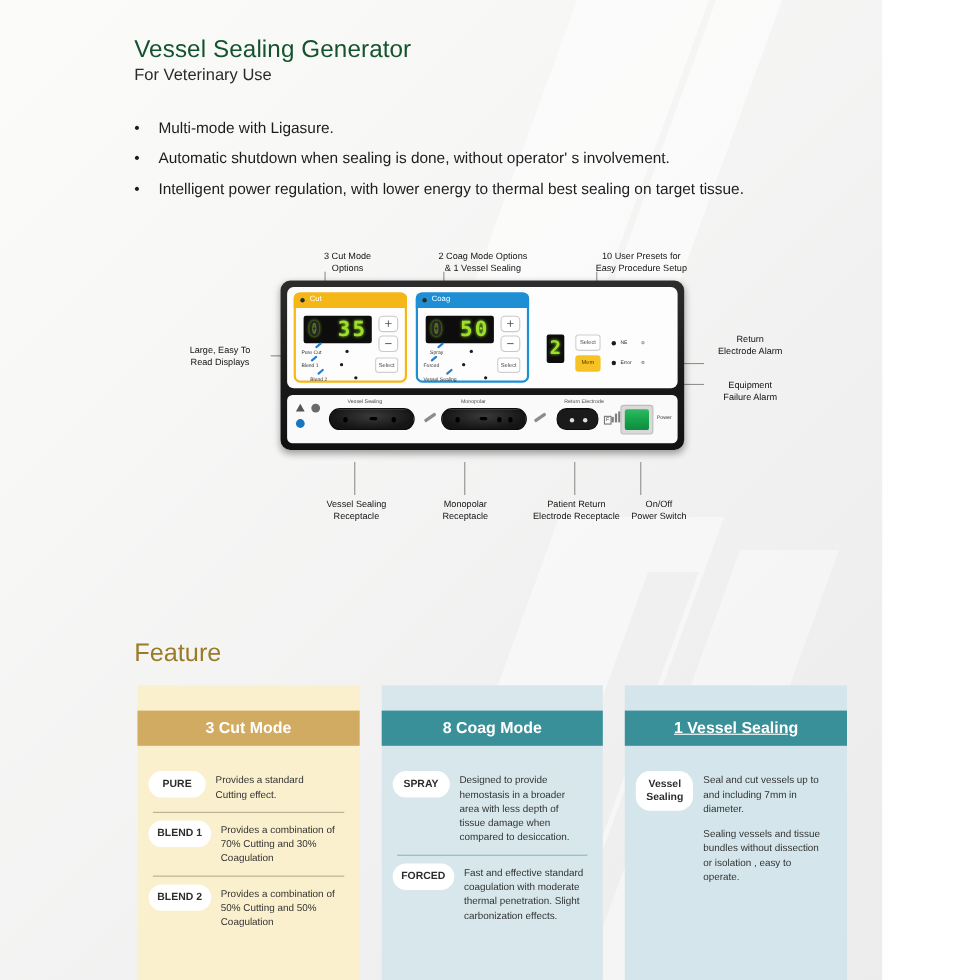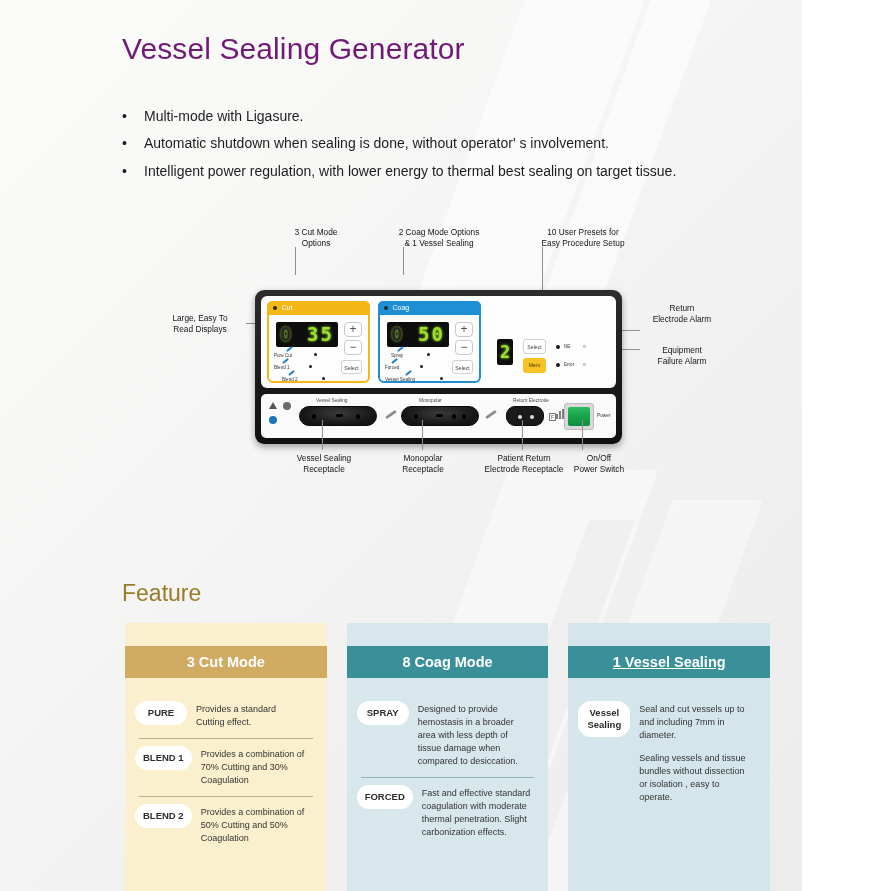--- a/index.html
+++ b/index.html
@@ -38,23 +38,23 @@
   .wm3 { left: 430px; top: 470px; width: 150px; height: 430px;
          background: rgba(255,255,255,0.45); }
   .wm4 { left: 600px; top: 500px; width: 90px;  height: 400px;
          background: rgba(255,255,255,0.40); }
   .wm5 { left: 520px; top: 520px; width: 46px;  height: 380px;
          background: rgba(238,238,238,0.8); }
 
   
   .hdr { position: absolute; left: 122px; top: 32px; }
   .hdr h1 {
-    font-size: 30px;
+    font-size: 22px;
     font-weight: 400;
-    color: #701a75;
+    color: #14532d;
     letter-spacing: 0.1px;
     line-height: 1.15;
   }
   .hdr h2 {
     font-size: 15px;
     font-weight: 400;
     color: #2b2b2b;
     margin-top: 3px;
   }
 
@@ -95,21 +95,21 @@
   .lead {
     position: absolute;
     background: #8f8f8f;
     height: 1px;
   }
   .lead.v { width: 1px; height: auto; }
 
   
   .chassis {
     position: absolute;
-    left: 105px; top: 65px;
+    left: 105px; top: 30px;
     width: 367px; height: 154px;
     background: linear-gradient(180deg,#2d2d2d 0%, #1a1a1a 55%, #111 100%);
     border-radius: 9px;
     box-shadow: 0 3px 7px rgba(0,0,0,0.35);
   }
   .face {
     position: absolute;
     left: 6px; top: 6px;
     width: 355px; height: 92px;
     background: #fdfdfd;
@@ -440,20 +440,21 @@
   <div class="page-bg">
     <div class="wm wm1"></div>
     <div class="wm wm2"></div>
     <div class="wm wm3"></div>
     <div class="wm wm4"></div>
     <div class="wm wm5"></div>
   </div>
 
   <div class="hdr">
     <h1>Vessel Sealing Generator</h1>
+    <h2>For Veterinary Use</h2>
   </div>
 
   <div class="bullets">
     <div class="bullet">
       <span class="dot">•</span>
       <span>Multi-mode with Ligasure.</span>
     </div>
     <div class="bullet">
       <span class="dot">•</span>
       <span>Automatic shutdown when sealing is done, without operator' s involvement.</span>

